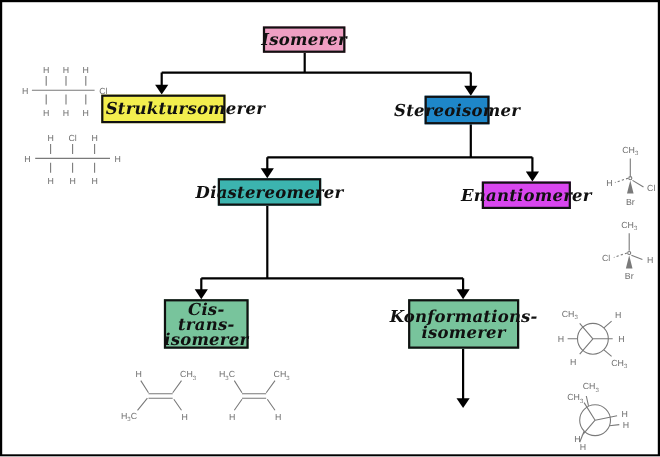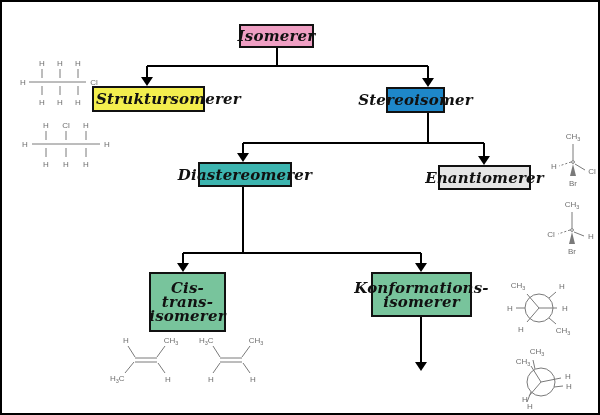--- a/index.html
+++ b/index.html
@@ -57,25 +57,25 @@
   </div>
 
   <div class="node" style="left: 384px; top: 85px; width: 59px; height: 26px; background-color: rgb(30, 135, 201);">
     <span>Stereoisomer</span>
   </div>
 
   <div class="node" style="left: 196px; top: 160px; width: 94px; height: 25px; background-color: rgb(60, 180, 175);">
     <span>Diastereomerer</span>
   </div>
 
-  <div class="node" style="left: 436px; top: 163px; width: 93px; height: 25px; background-color: #e5e5e5;">
+  <div class="node" style="left: 436px; top: 163px; width: 81px; height: 25px; background-color: #d946ef;">
     <span>Enantiomerer</span>
   </div>
 
-  <div class="node" style="left: 147px; top: 270px; width: 77px; height: 60px; background-color: rgb(120, 196, 156);">
+  <div class="node" style="left: 147px; top: 270px; width: 77px; height: 45px; background-color: rgb(120, 196, 156);">
     <span>Cis-trans-</span>
     <span>isomerer</span>
   </div>
 
   <div class="node" style="left: 369px; top: 270px; width: 101px; height: 45px; background-color: rgb(120, 196, 156);">
     <span>Konformations-</span>
     <span>isomerer</span>
   </div>
 
 

